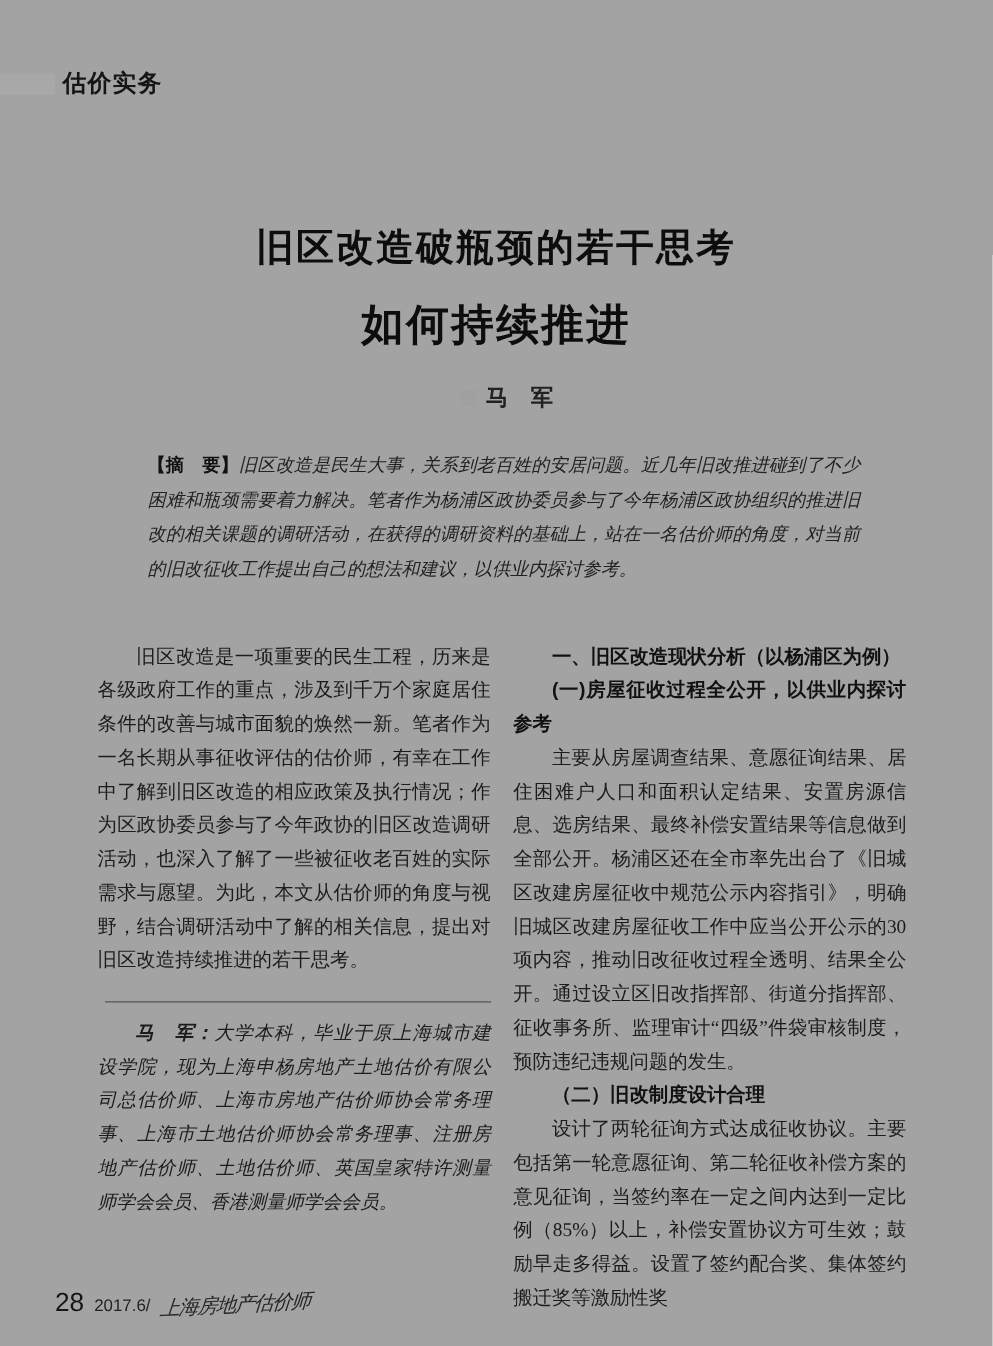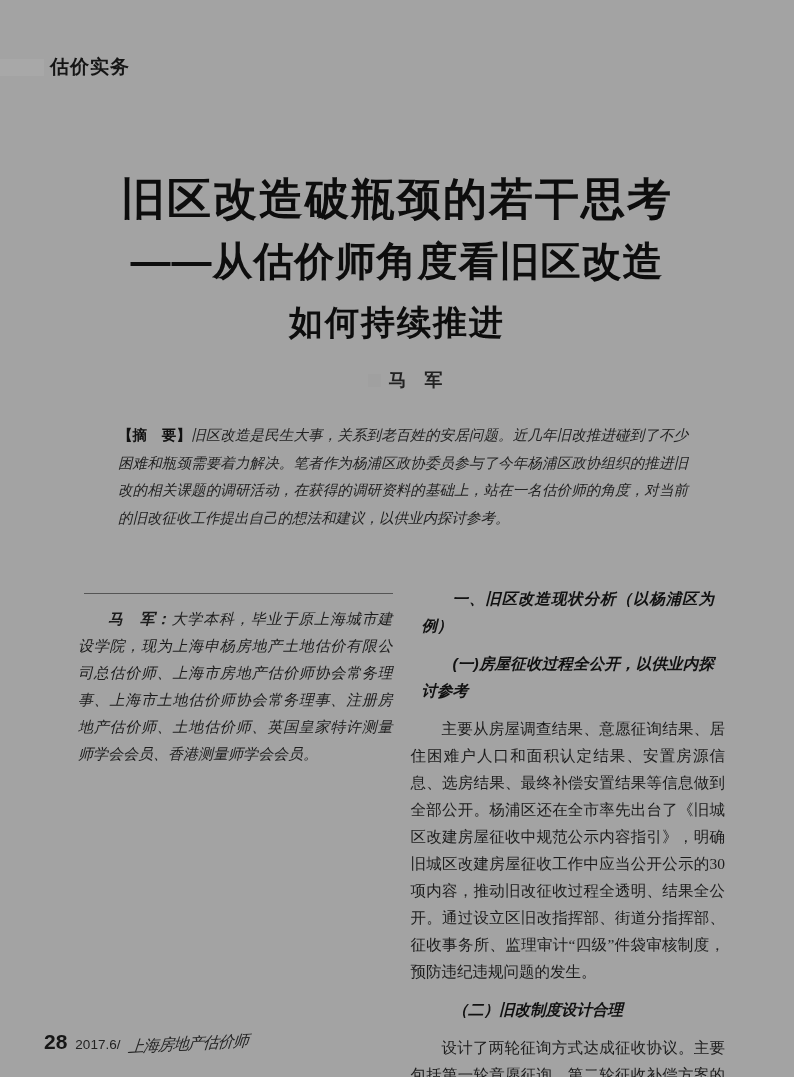--- a/index.html
+++ b/index.html
@@ -30,21 +30,21 @@
     color:#151515;
   }
   
   .title-block{
     padding-top:168px;
     text-align:center;
     font-family:"Liberation Sans", sans-serif;
     font-weight:bold;
     color:#0d0d0d;
   }
-  .title-line1{font-size:44px;line-height:62px;letter-spacing:2px;text-align:center;}
+  .title-line1{font-size:30px;line-height:62px;letter-spacing:2px;text-align:center;}
   .title-line2{font-size:40px;line-height:62px;letter-spacing:1px;}
   .title-line3{font-size:34px;line-height:60px;letter-spacing:2px;}
   
   .author-row{
     margin-top:16px;
     text-align:center;
     font-family:"Liberation Sans", sans-serif;
     font-size:18px;
     font-weight:bold;
     color:#222;
@@ -82,22 +82,21 @@
     line-height:27px;
     text-align:justify;
     color:#1c1c1c;
   }
   .para{margin:0;text-indent:2em;}
   .col-heading{
     font-family:"Liberation Sans", sans-serif;
     font-weight:bold;
     color:#111;
     text-indent:2em;
-    margin:11px;
-    font-style:italic;
+    margin:0;
   }
   .bio-rule{
     border:none;
     border-top:1px solid #555;
     margin:19px 0 12px 6px;
   }
   .bio{
     margin:0;text-indent:2em;
     font-style:italic;
     font-size:15px;
@@ -105,21 +104,21 @@
   }
   .bio-name{font-weight:bold;}
   
   .footer{
     position:absolute;
     left:44px;bottom:22px;
     display:flex;align-items:baseline;gap:8px;
   }
   .page-number{
     font-family:"Liberation Sans", sans-serif;
-    font-weight:bold;font-size:21px;color:#161616;
+    font-weight:normal;font-size:21px;color:#161616;
   }
   .issue{
     font-family:"Liberation Sans", sans-serif;
     font-size:13.5px;color:#222;text-align:center;
   }
   .journal-logo{
     font-family:"Liberation Serif", serif;
     font-style:italic;
     font-size:16px;
     color:#262626;
@@ -132,38 +131,38 @@
 
 <div class="page">
 
   <div class="header">
     <div class="header-bar"></div>
     <span class="header-label">估价实务</span>
   </div>
 
   <div class="title-block">
     <div class="title-line1">旧区改造破瓶颈的若干思考</div>
-    <div class="title-line2">——从估价师角度看旧区改造</div>
     <div class="title-line3">如何持续推进</div>
   </div>
 
   <div class="author-row">
     <span class="author-square"></span>
     <span class="author-name">马　军</span>
   </div>
 
   <div class="abstract-block">
     <div class="abstract-text">
       <span class="abstract-label">【摘　要】</span><span>旧区改造是民生大事，关系到老百姓的安居问题。近几年旧改推进碰到了不少困难和瓶颈需要着力解决。笔者作为杨浦区政协委员参与了今年杨浦区政协组织的推进旧改的相关课题的调研活动，在获得的调研资料的基础上，站在一名估价师的角度，对当前的旧改征收工作提出自己的想法和建议，以供业内探讨参考。</span>
     </div>
   </div>
 
   <div class="body-columns">
 
     <div class="column">
+      <p class="para">旧区改造是一项重要的民生工程，历来是各级政府工作的重点，涉及到千万个家庭居住条件的改善与城市面貌的焕然一新。笔者作为一名长期从事征收评估的估价师，有幸在工作中了解到旧区改造的相应政策及执行情况；作为区政协委员参与了今年政协的旧区改造调研活动，也深入了解了一些被征收老百姓的实际需求与愿望。为此，本文从估价师的角度与视野，结合调研活动中了解的相关信息，提出对旧区改造持续推进的若干思考。</p>
       <hr class="bio-rule">
       <p class="bio">
         <span class="bio-name">马　军：</span><span>大学本科，毕业于原上海城市建设学院，现为上海申杨房地产土地估价有限公司总估价师、上海市房地产估价师协会常务理事、上海市土地估价师协会常务理事、注册房地产估价师、土地估价师、英国皇家特许测量师学会会员、香港测量师学会会员。</span>
       </p>
     </div>
 
     <div class="column">
       <p class="col-heading">一、旧区改造现状分析（以杨浦区为例）</p>
       <p class="col-heading">(一)房屋征收过程全公开，以供业内探讨参考</p>
       <p class="para">主要从房屋调查结果、意愿征询结果、居住困难户人口和面积认定结果、安置房源信息、选房结果、最终补偿安置结果等信息做到全部公开。杨浦区还在全市率先出台了《旧城区改建房屋征收中规范公示内容指引》，明确旧城区改建房屋征收工作中应当公开公示的30项内容，推动旧改征收过程全透明、结果全公开。通过设立区旧改指挥部、街道分指挥部、征收事务所、监理审计“四级”件袋审核制度，预防违纪违规问题的发生。</p>

